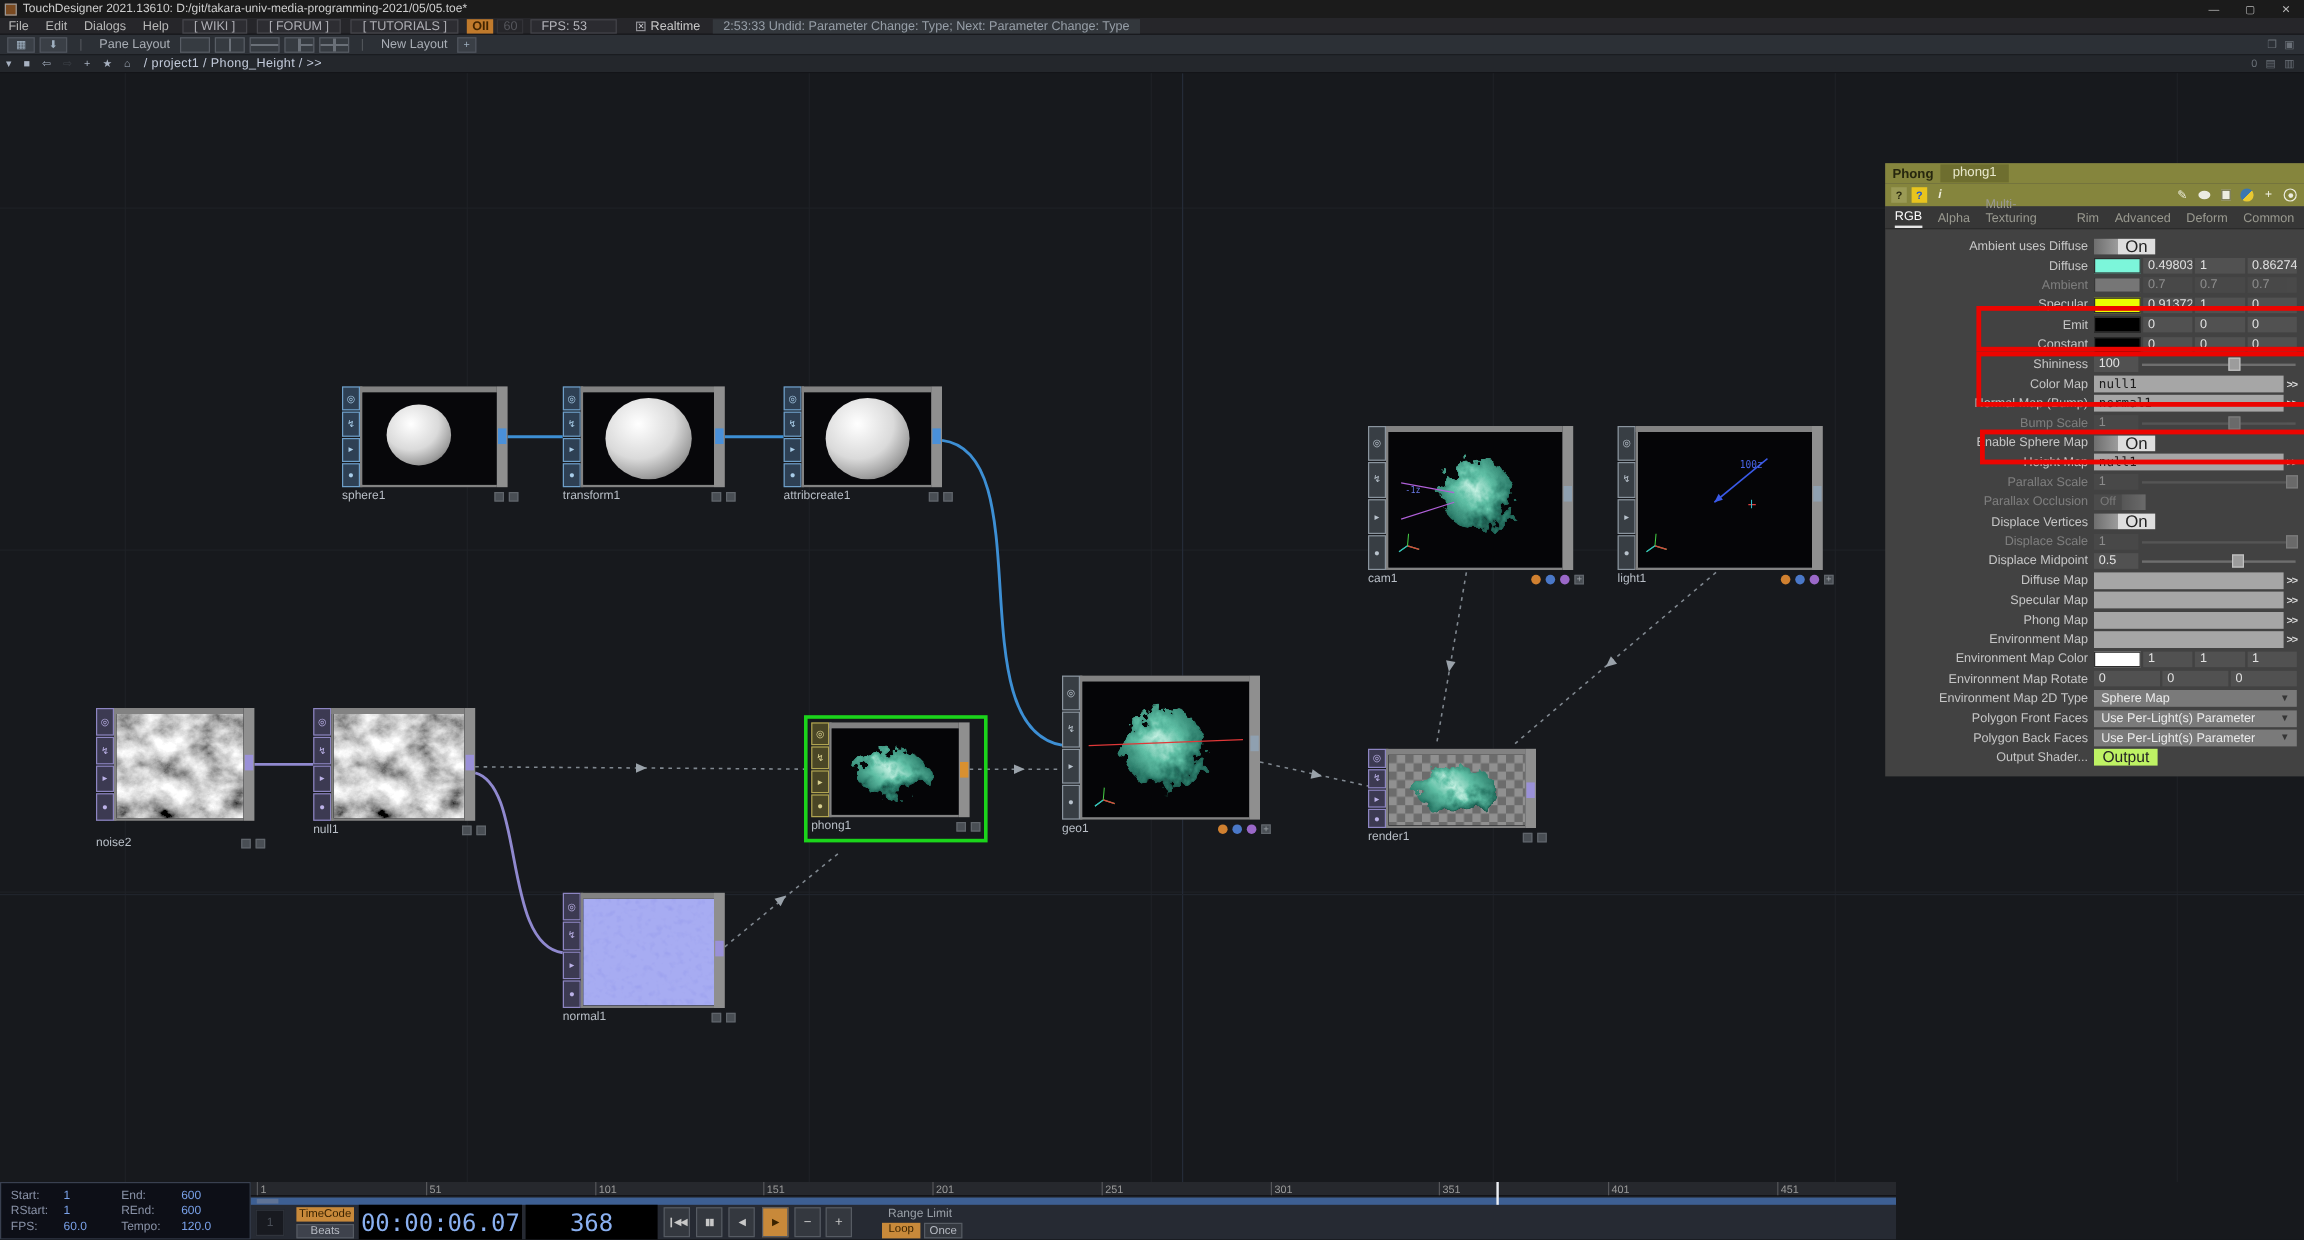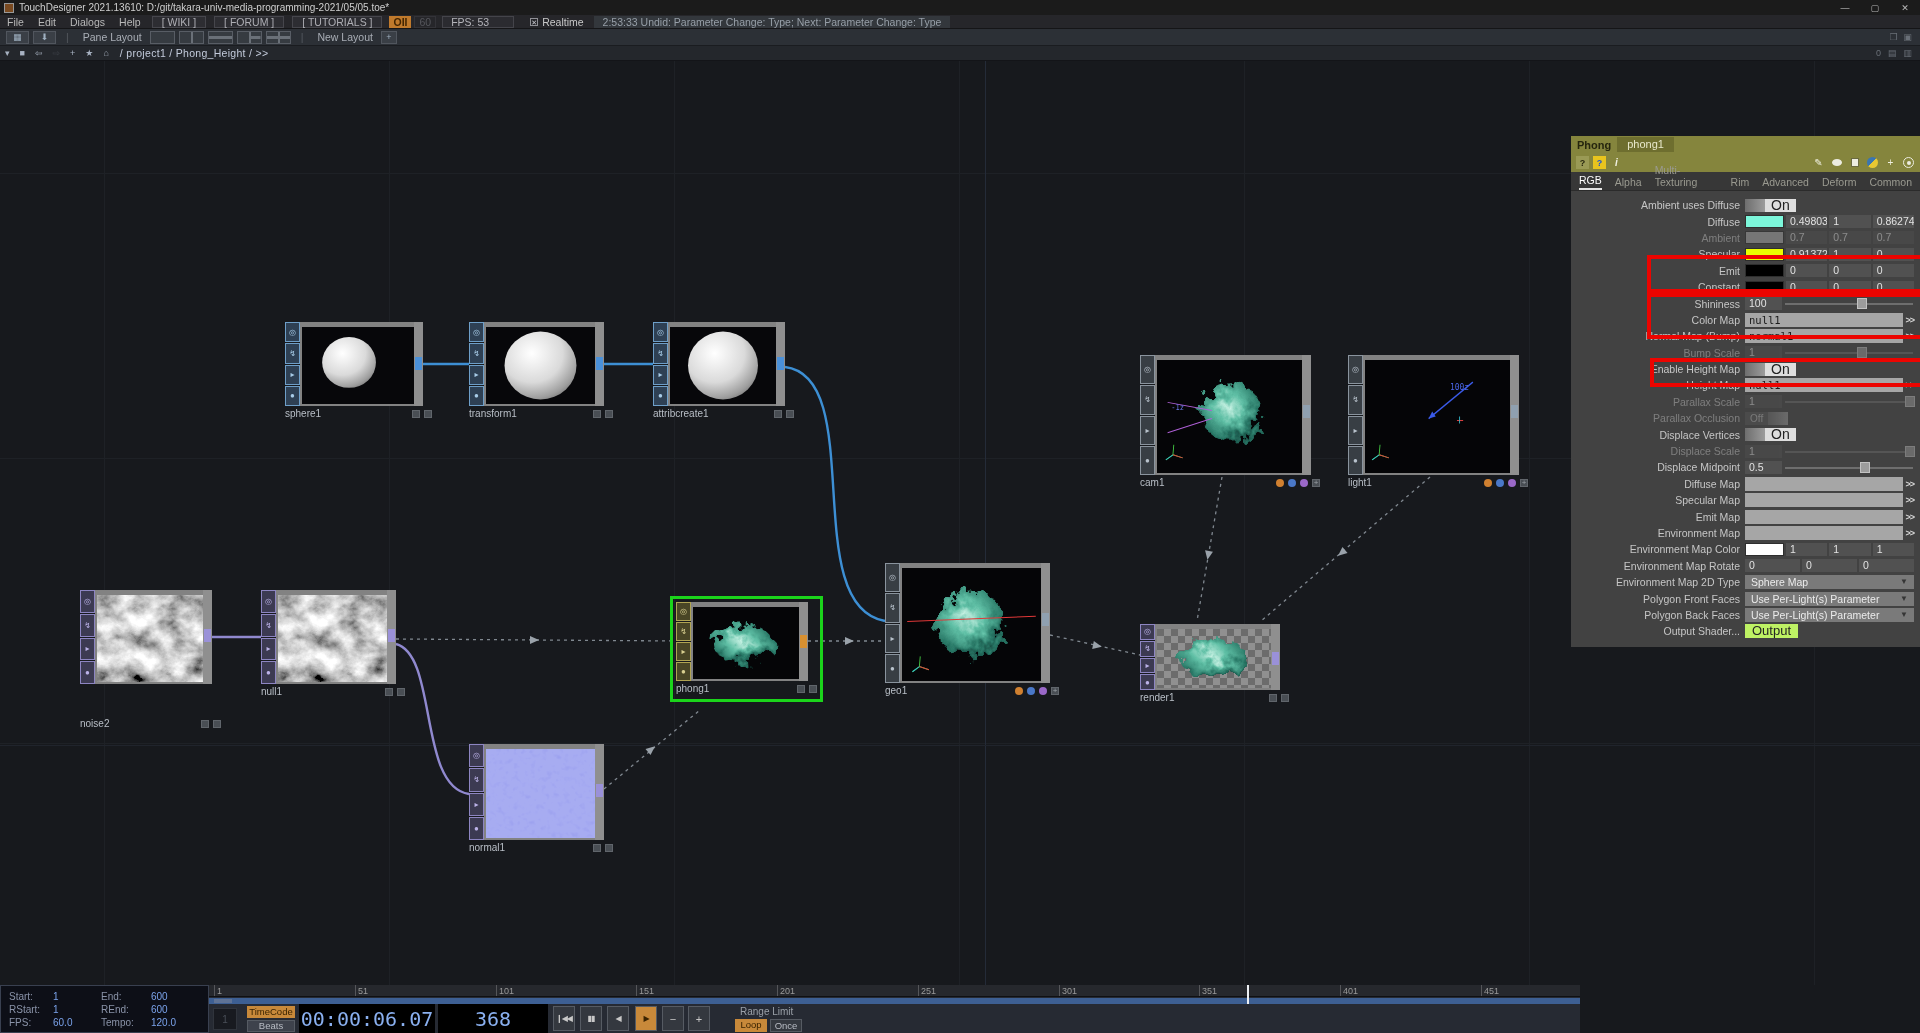--- a/index.html
+++ b/index.html
@@ -385,21 +385,21 @@
           <div class="prow">
     <span class="plabel dim">Bump Scale</span>
     <span class="pctrl">
               <span class="vbox fixed dim">1</span>
         <span class="slider-track dim">
           <span class="thumb" style="left:calc(60% - 5px)"></span>
               </span>
             </span>
           </div>
           <div class="prow">
-    <span class="plabel ">Enable Height Map</span>
+    <span class="plabel ">Enable Sphere Map</span>
     <span class="pctrl">
               <span class="toggle ">
                 <span class="tthumb"></span>
                 <span class="tlab-on">On</span>
               </span>
             </span>
           </div>
           <div class="prow">
     <span class="plabel ">Height Map</span>
     <span class="pctrl">
@@ -460,21 +460,21 @@
             </span>
           </div>
           <div class="prow">
     <span class="plabel ">Specular Map</span>
     <span class="pctrl">
               <span class="mapfield "></span>
         <span class="chev">&gt;&gt;</span>
             </span>
           </div>
           <div class="prow">
-    <span class="plabel ">Emit Map</span>
+    <span class="plabel ">Phong Map</span>
     <span class="pctrl">
               <span class="mapfield "></span>
         <span class="chev">&gt;&gt;</span>
             </span>
           </div>
           <div class="prow">
     <span class="plabel ">Environment Map</span>
     <span class="pctrl">
               <span class="mapfield "></span>
         <span class="chev">&gt;&gt;</span>
@@ -612,21 +612,21 @@
       <span class="nbody">
           <svg class="pv">
       <rect width="100%" height="100%" fill="#555"></rect>
             <rect width="100%" height="100%" filter="url(#fNoise)"></rect>
           </svg>
         </span>
       <span class="nbar">
           <span class="outc"></span>
         </span>
     </div>
-      <div class="nfooter" style="left:80px;top:657px;width:141px">
+      <div class="nfooter" style="left:80px;top:636px;width:141px">
       <span>noise2</span>
       <span class="nfoot-spacer"></span>
         <span class="sq"></span>
            <span class="sq"></span>
       </div>
       <div class="node top" style="left:261px;top:529px;width:135px;height:94px">
       <span class="flags">
           <span class="flag">◎</span>
           <span class="flag">↯</span>
           <span class="flag">▸</span>

